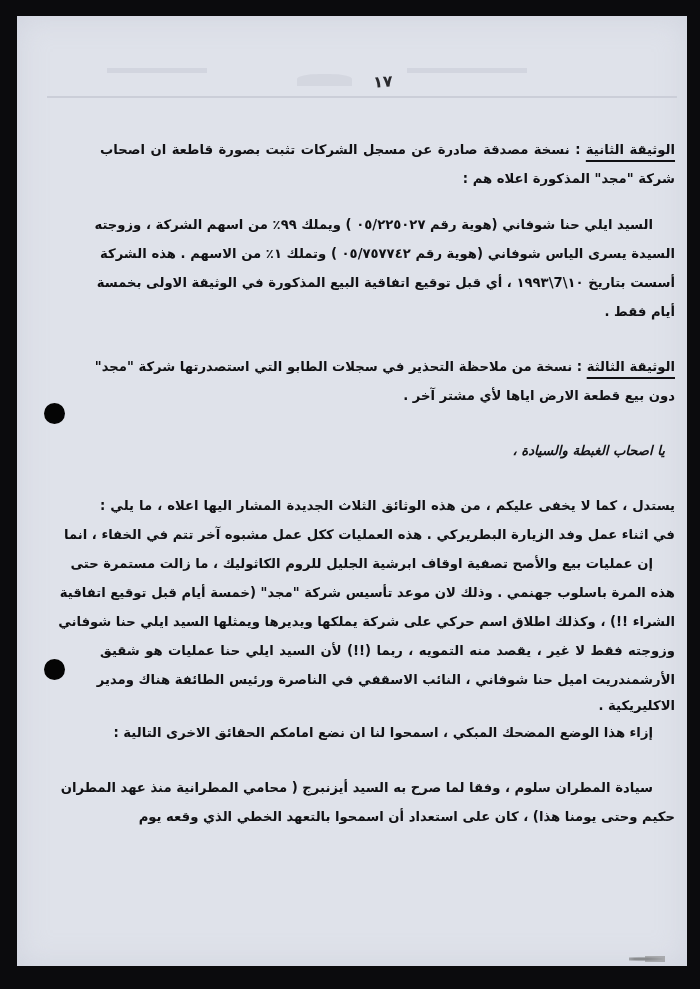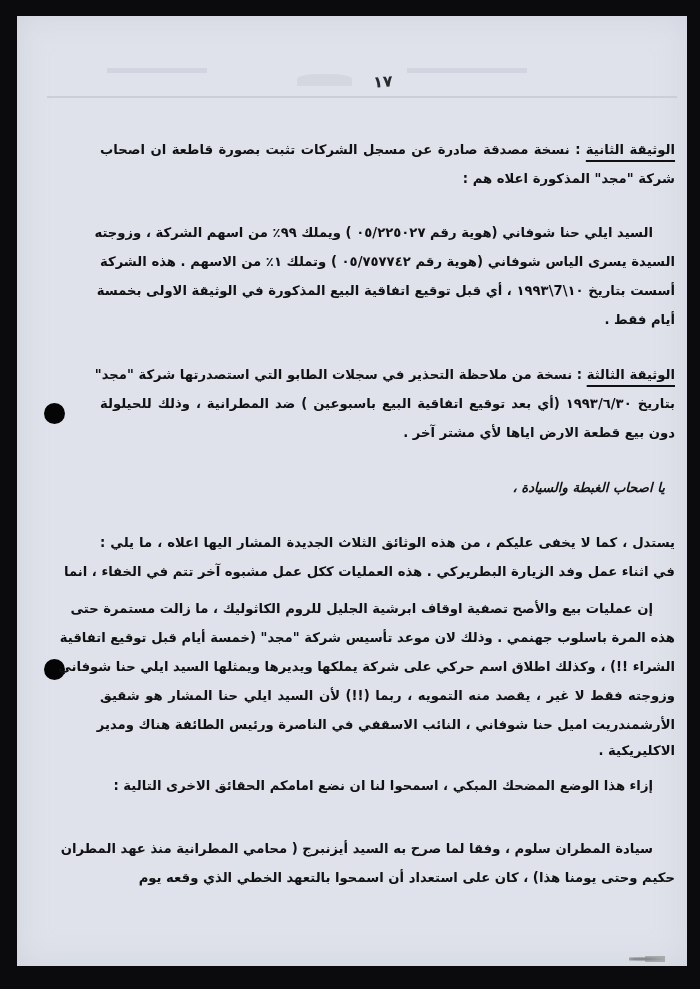--- a/index.html
+++ b/index.html
@@ -23,21 +23,21 @@
     font-family: "DejaVu Sans", sans-serif; font-weight: bold; letter-spacing: 1px;
     transform: rotate(-4deg);
   }
   .content {
     position: absolute; left: 100px; top: 135px; width: 575px;
     direction: rtl; text-align: right; color: #111114;
     font-family: "DejaVu Sans", sans-serif; font-weight: bold; font-size: 13.2px;
   }
   .line { height: 29px; line-height: 29px; white-space: nowrap; overflow: visible; }
   .justify { text-align: justify; text-align-last: justify; }
-  .indent { padding-right: 22px; margin-top: 8px; }
+  .indent { padding-right: 22px; }
   .indent-sm { padding-right: 10px; font-style: italic; }
   .heading { text-decoration: underline; text-decoration-thickness: 1.5px; text-underline-offset: 6px; }
   .gap-sm { height: 17px; }
   .gap-md { height: 26px; }
   .scribble {
     position: absolute; left: 612px; top: 940px; width: 40px; height: 6px;
     background: radial-gradient(ellipse at 30% 50%, #555 0 20%, transparent 60%),
                 linear-gradient(90deg, transparent 0 40%, #888 40% 90%, transparent 90%);
     opacity: 0.6;
   }
@@ -72,33 +72,32 @@
   <div class="line justify indent">السيد ايلي حنا شوفاني (هوية رقم ٠٥/٢٢٥٠٢٧ ) ويملك ٩٩٪ من اسهم الشركة ، وزوجته</div>
   <div class="line justify">السيدة يسرى الياس شوفاني (هوية رقم ٠٥/٧٥٧٧٤٢ ) وتملك ١٪ من الاسهم . هذه الشركة</div>
   <div class="line justify">أسست بتاريخ ١٠\7\١٩٩٣ ،  أي قبل توقيع اتفاقية البيع المذكورة في الوثيقة الاولى بخمسة</div>
   <div class="line">أيام فقط .</div>
   <div class="gap-md"></div>
 
   <div class="line justify">
     <span class="heading">الوثيقة الثالثة</span>
     <span>: نسخة من ملاحظة التحذير في سجلات الطابو التي استصدرتها شركة "مجد"</span>
   </div>
-  <div class="line justify">بتاريخ ١٩٩٣/٦/٣٠ (أي بعد توقيع اتفاقية البيع باسبوعين ) ضد المطرانية  ، وذلك للحيلولة</div>
   <div class="line">دون بيع قطعة الارض اياها لأي مشتر آخر .</div>
   <div class="gap-md"></div>
 
   <div class="line indent-sm">يا اصحاب الغبطة والسيادة ،</div>
   <div class="gap-md"></div>
 
   <div class="line justify">يستدل ، كما لا يخفى عليكم ، من هذه الوثائق الثلاث الجديدة المشار اليها اعلاه ، ما يلي :</div>
   <div class="line justify">في اثناء عمل وفد الزيارة البطريركي . هذه العمليات ككل عمل مشبوه آخر تتم في الخفاء ، انما</div>
   <div class="line justify indent">إن عمليات بيع والأصح تصفية اوقاف ابرشية الجليل للروم الكاثوليك ، ما زالت مستمرة حتى</div>
   <div class="line justify">هذه المرة باسلوب جهنمي . وذلك لان موعد تأسيس شركة "مجد" (خمسة أيام قبل توقيع اتفاقية</div>
   <div class="line justify">الشراء !!) ، وكذلك اطلاق اسم حركي على شركة يملكها ويديرها ويمثلها السيد ايلي حنا شوفاني</div>
-  <div class="line justify">وزوجته فقط لا غير ، يقصد منه التمويه ، ربما (!!) لأن السيد ايلي حنا المشار هو شقيق</div>
+  <div class="line justify">وزوجته فقط لا غير ، يقصد منه التمويه ، ربما (!!) لأن السيد ايلي حنا عمليات هو شقيق</div>
   <div class="line justify">الأرشمندريت اميل حنا شوفاني ، النائب الاسقفي في الناصرة ورئيس الطائفة هناك ومدير</div>
   <div class="line" style="height:24px; line-height:24px;">الاكليريكية .</div>
 
   <div class="line indent">إزاء هذا الوضع المضحك المبكي ، اسمحوا لنا ان نضع امامكم الحقائق الاخرى التالية :</div>
   <div class="gap-md"></div>
 
   <div class="line justify indent">سيادة المطران سلوم ، وفقا لما صرح به السيد أيزنبرج ( محامي المطرانية منذ عهد المطران</div>
   <div class="line">حكيم وحتى يومنا هذا) ، كان على استعداد أن اسمحوا بالتعهد الخطي الذي وقعه يوم</div>
 </div>
 

